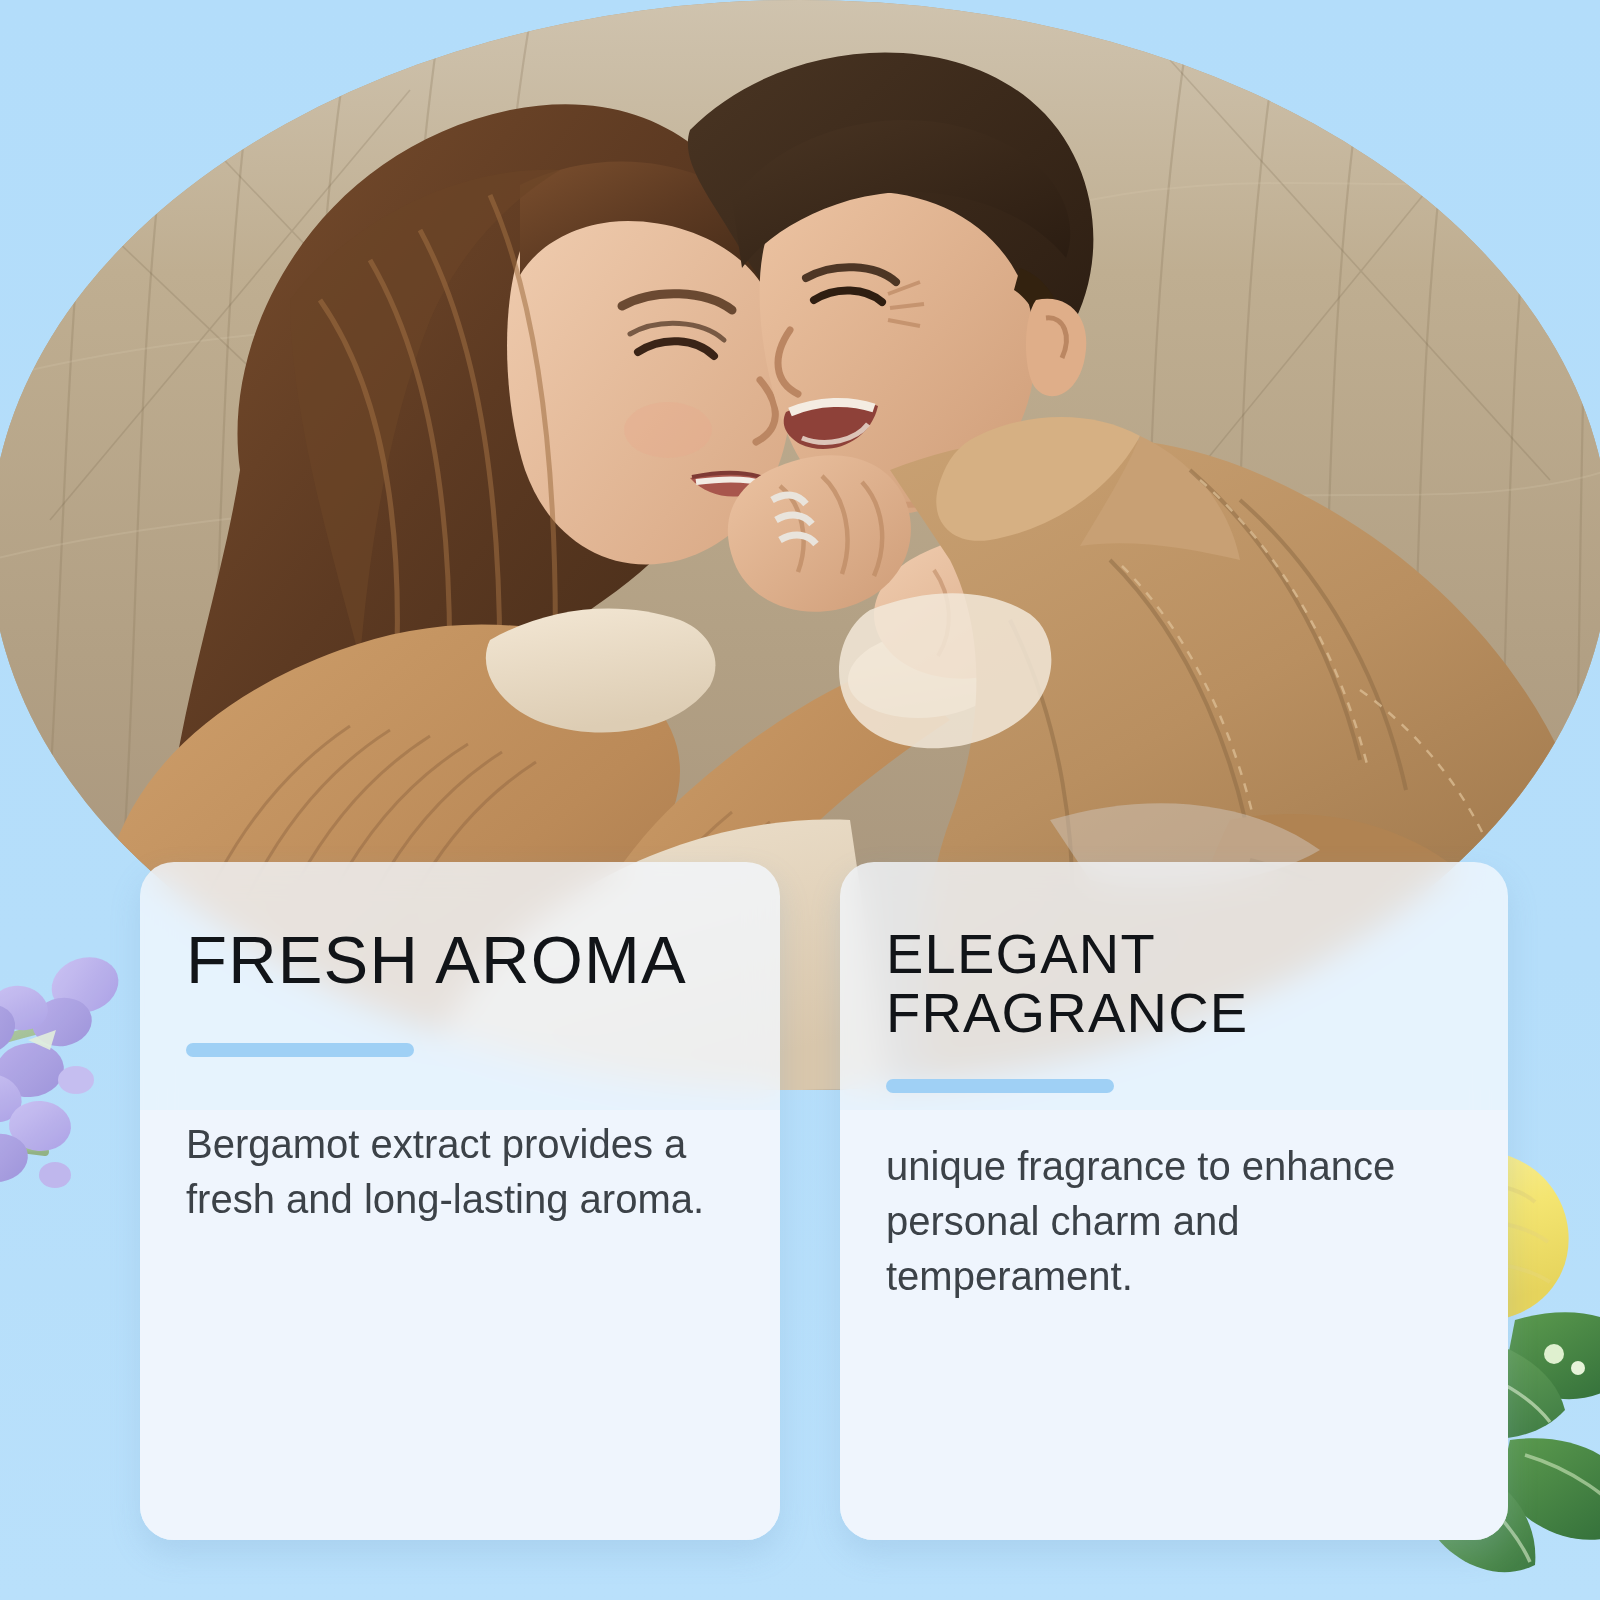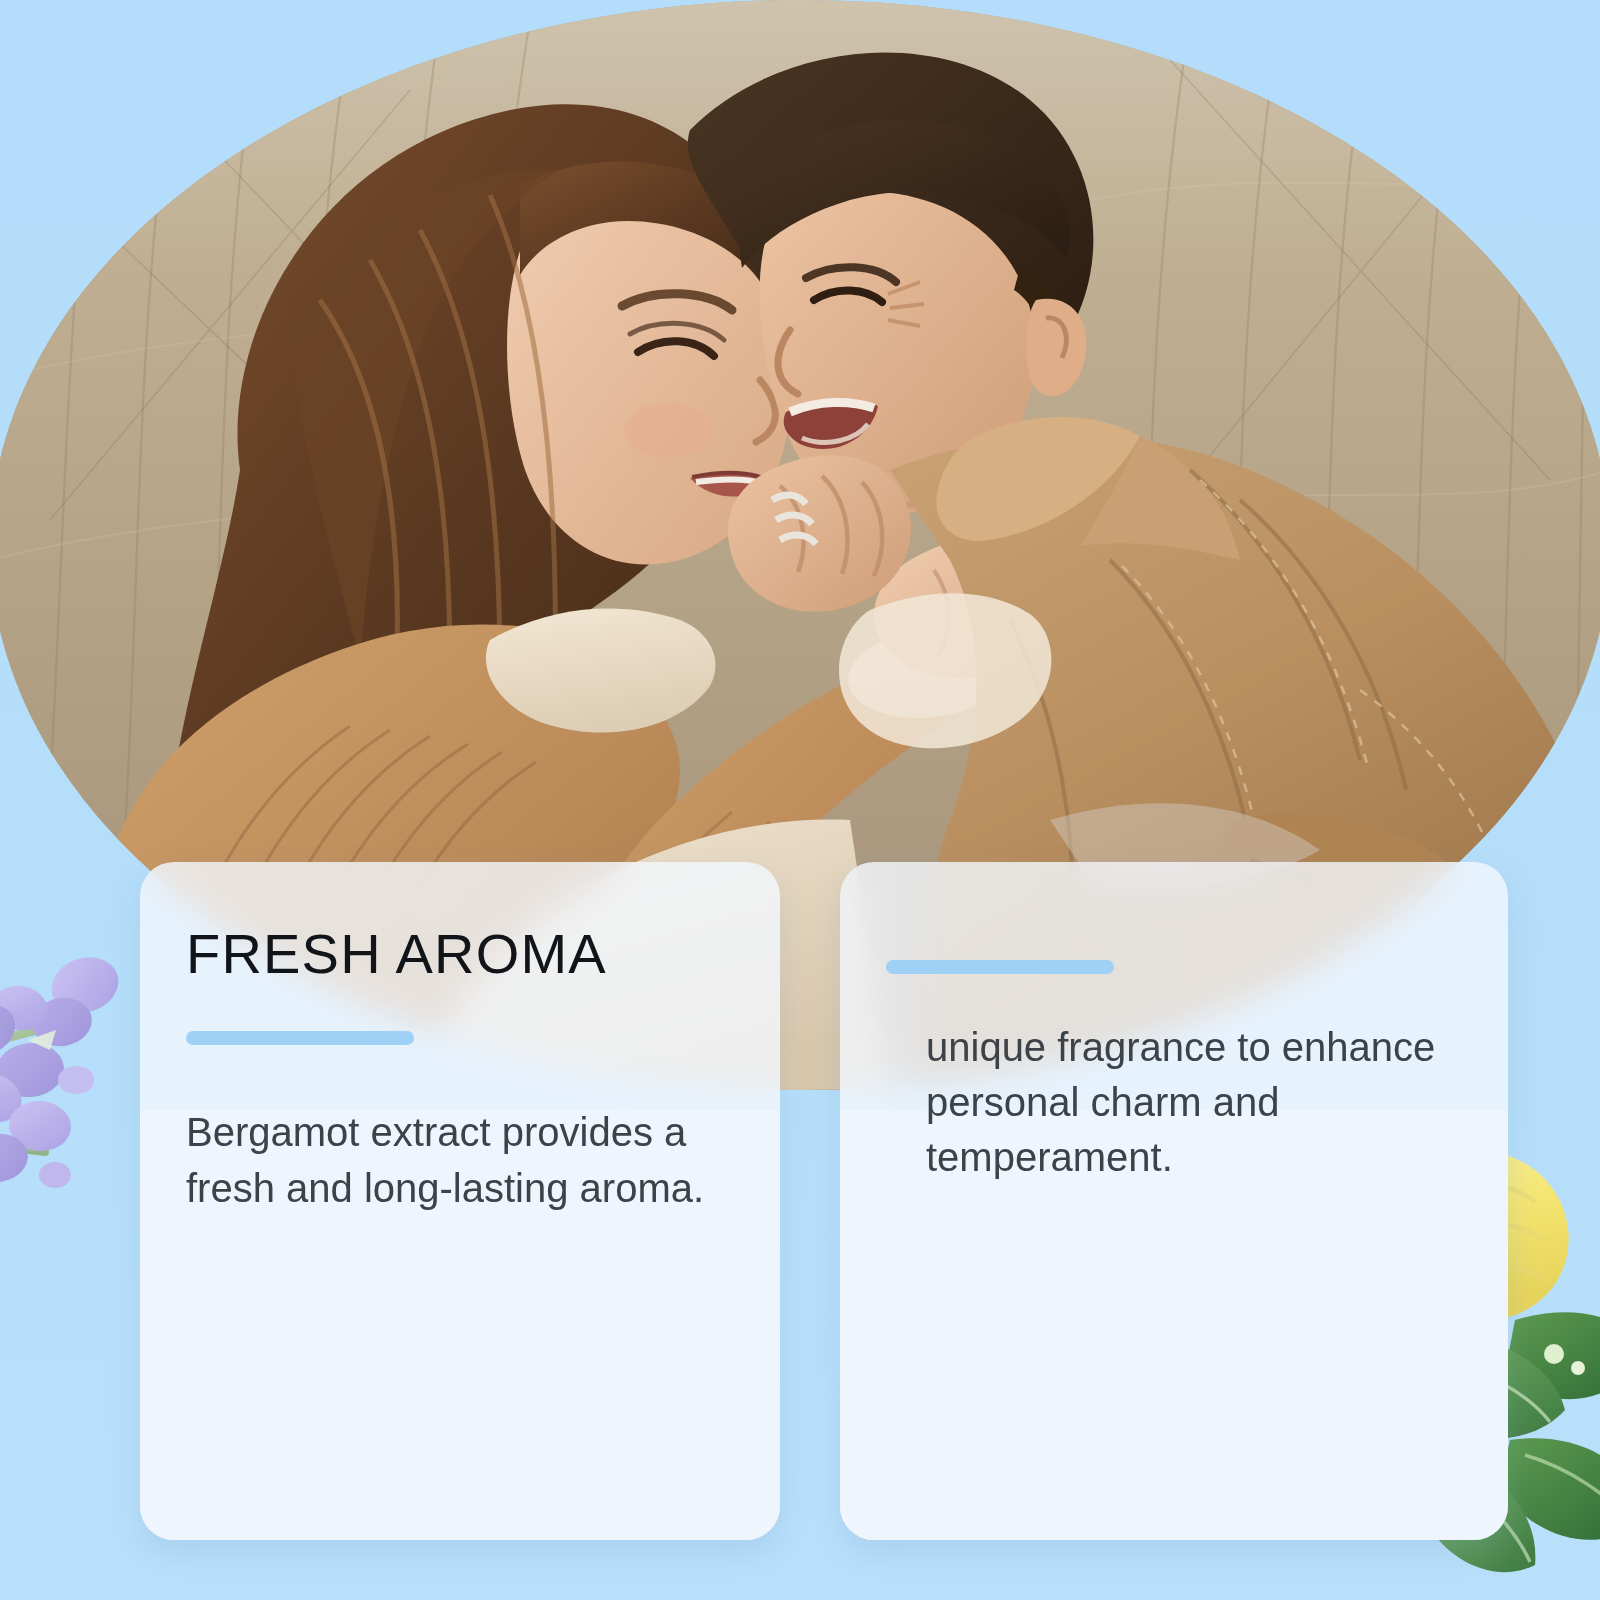--- a/index.html
+++ b/index.html
@@ -96,40 +96,40 @@
 
   .card-title {
     font-size: 54px;
     line-height: 1.06;
     letter-spacing: 1.2px;
     font-weight: 400;
     color: #111418;
     margin: 0;
     white-space: pre-line;
   }
-  #card-left .card-title  { font-size: 56px; }
+  #card-left .card-title  { font-size: 67px; }
   #card-right .card-title { font-size: 56px; }
 
   .divider {
     width: 228px;
     height: 14px;
     border-radius: 8px;
     background: #9fd0f5;
     margin-top: 48px;
   }
   #card-right .divider { margin-top: 36px; }
 
   .card-body {
     margin-top: 60px;
     font-size: 40px;
     line-height: 1.38;
     color: #3c4248;
     font-weight: 400;
   }
-  #card-right .card-body { margin-top: 46px; margin-left: 40px; }
+  #card-right .card-body { margin-top: 46px; }
 
 </style>
 </head>
 <body>
 
 <div id="poster">
 
   <svg class="floral" id="floral-left" viewBox="0 0 330 280">
     <defs>
       <linearGradient id="lav1" x1="0" y1="0" x2="1" y2="1">
@@ -433,17 +433,19 @@
 
   <div class="card" id="card-left">
     <div class="card-solid"></div>
     <h2 class="card-title">FRESH AROMA</h2>
     <div class="divider"></div>
     <p class="card-body">Bergamot extract provides a fresh and long-lasting aroma.</p>
   </div>
 
   <div class="card" id="card-right">
     <div class="card-solid"></div>
+    <h2 class="card-title">ELEGANT
+FRAGRANCE</h2>
     <div class="divider"></div>
     <p class="card-body">unique fragrance to enhance personal charm and temperament.</p>
   </div>
 
 </div>
 
 </body></html>

